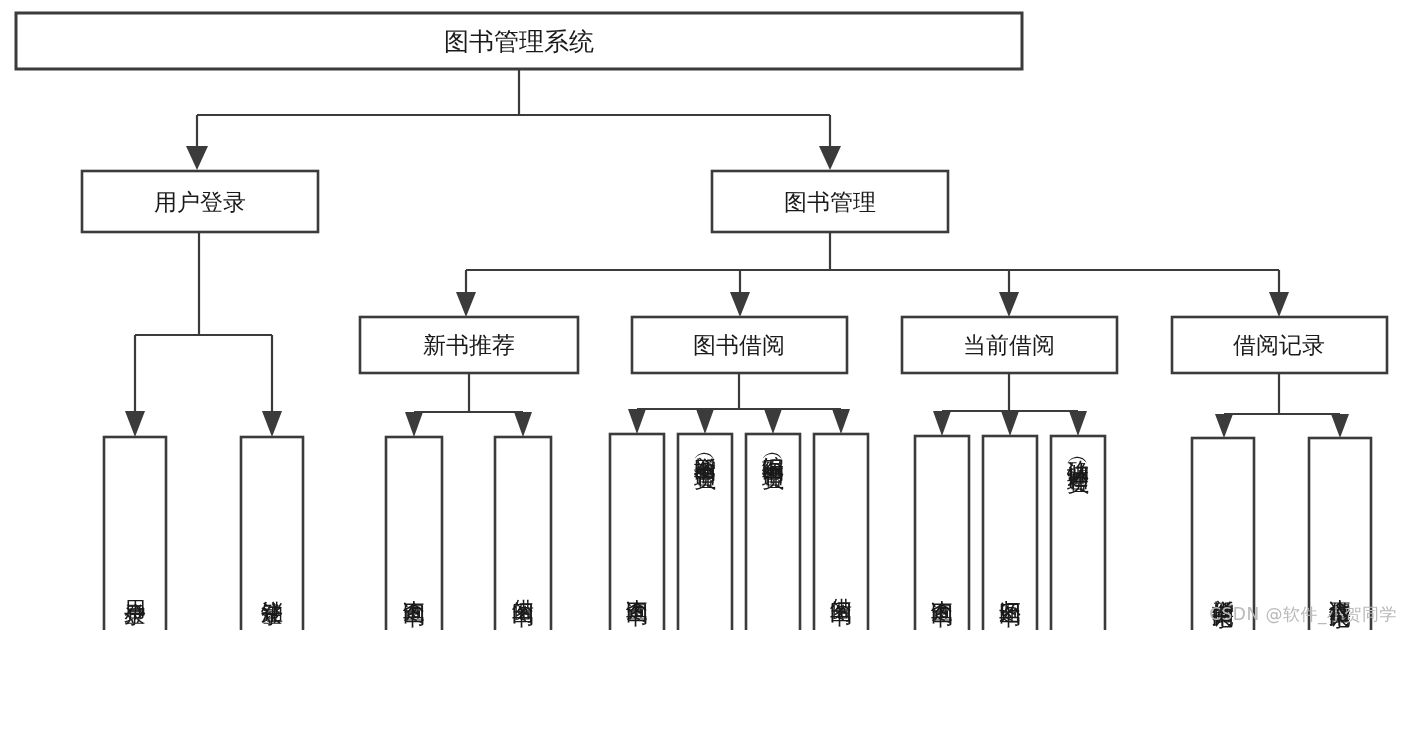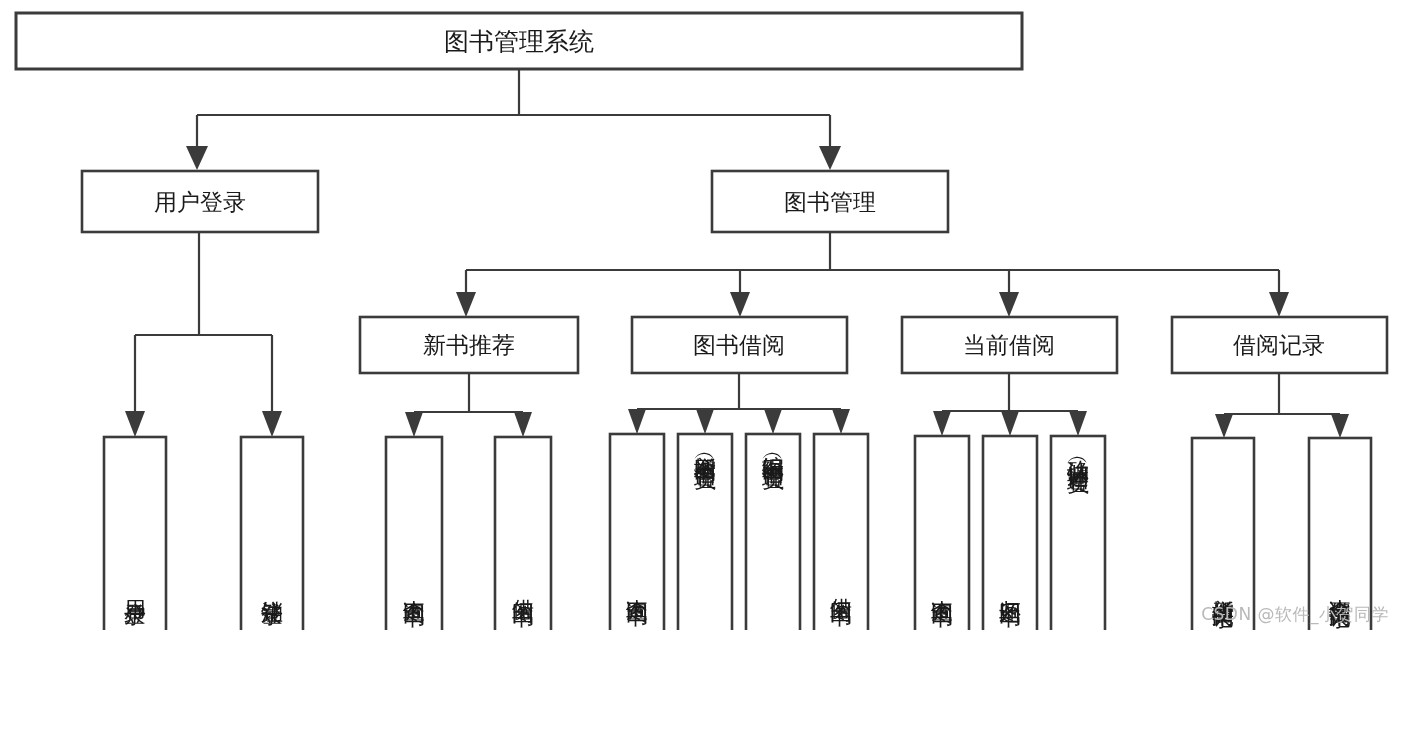--- a/index.html
+++ b/index.html
@@ -70,21 +70,21 @@
     font-family: "DejaVu Sans", "Liberation Sans", sans-serif;
     font-size: 22px;
     line-height: 1.18;
     letter-spacing: 2px;
     color: #1a1a1a;
     white-space: nowrap;
     text-align: center;
   }
   .watermark {
     position: absolute;
-    right: 16px;
+    right: 8px;
     bottom: 4px;
     font-family: "DejaVu Sans", "Liberation Sans", sans-serif;
     font-size: 17px;
     color: #b9b9b9;
     letter-spacing: 0.5px;
     user-select: none;
   }
 </style>
 </head>
 <body>

